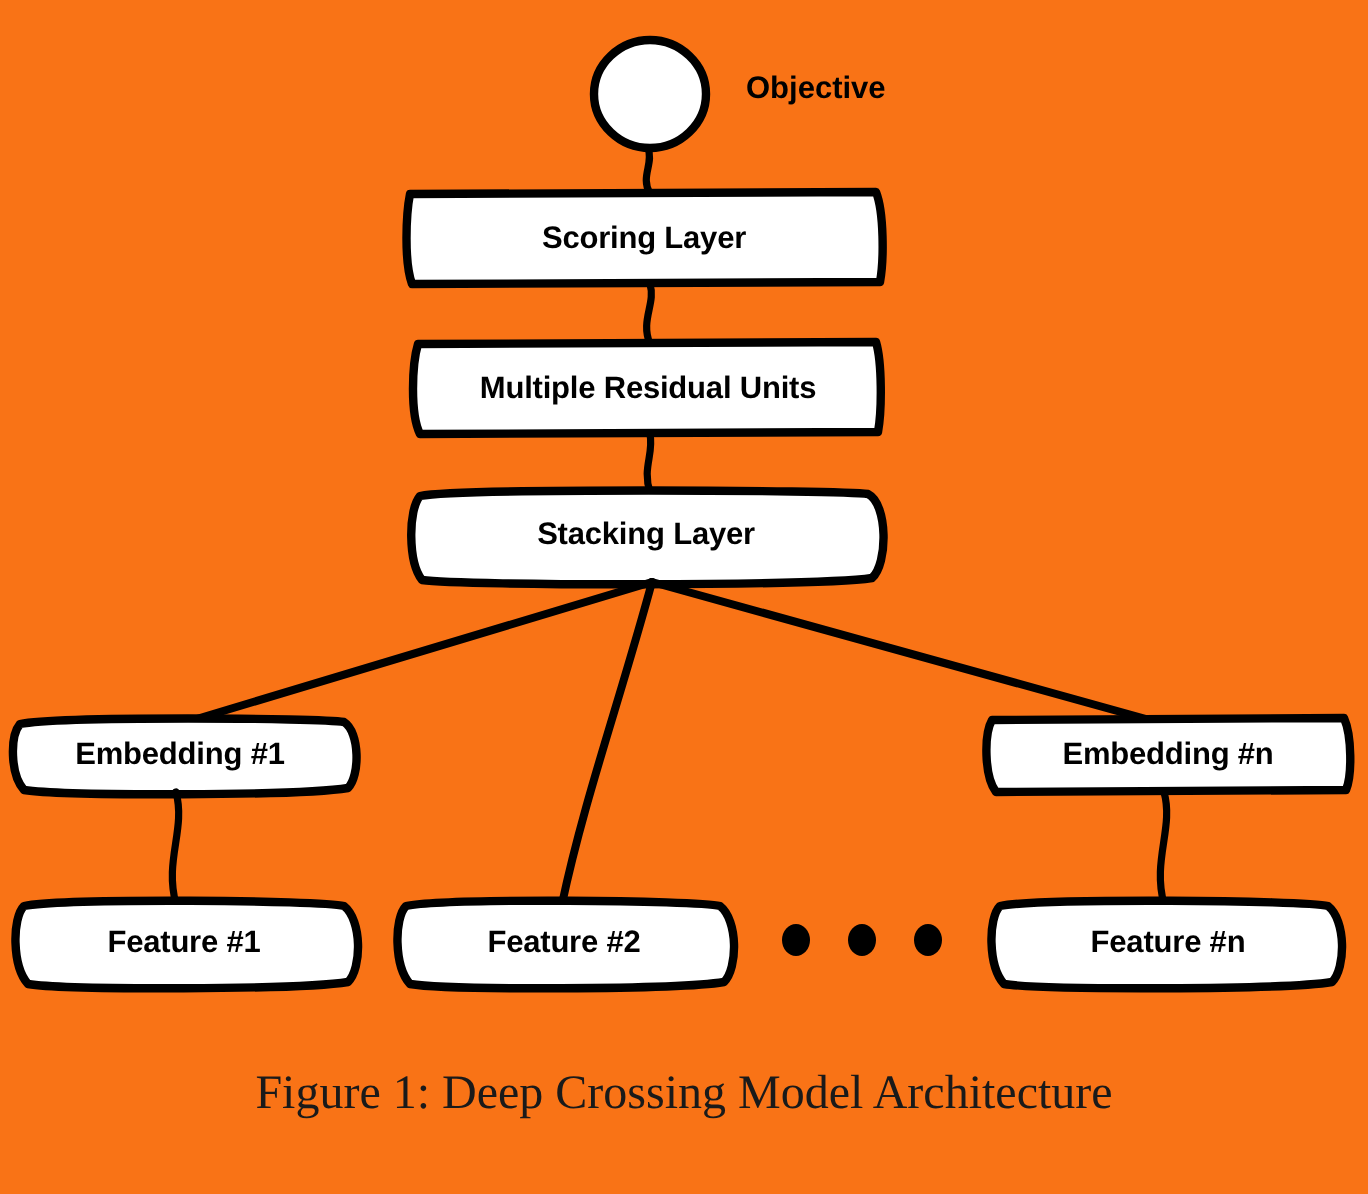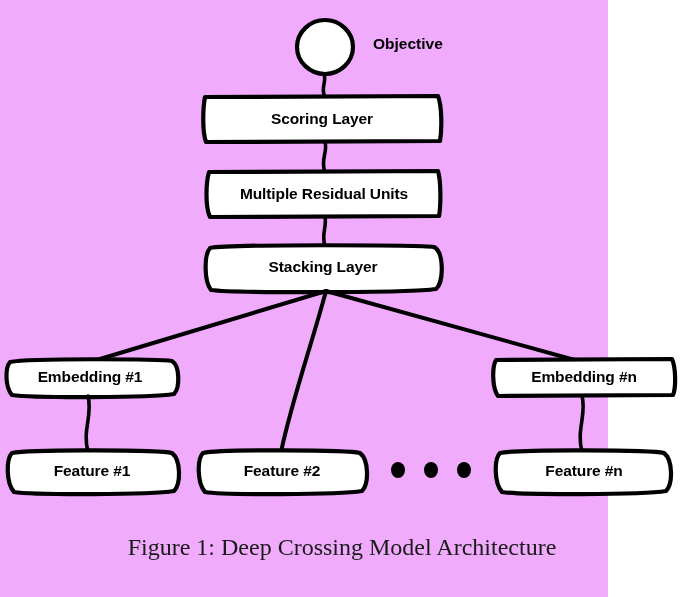--- a/index.html
+++ b/index.html
@@ -8,23 +8,23 @@
     background: #ffffff;
   }
   body {
     width: 684px;
     height: 597px;
     font-family: "Liberation Sans", sans-serif;
     overflow: hidden;
   }
   #figure-root {
     position: relative;
-    width: 608px;
+    width: 684px;
     height: 597px;
-    background: #f0abfc;
+    background: #f97316;
   }
   #diagram-svg {
     position: absolute;
     left: 0;
     top: 0;
     width: 684px;
     height: 520px;
     display: block;
   }
   .node-label {

